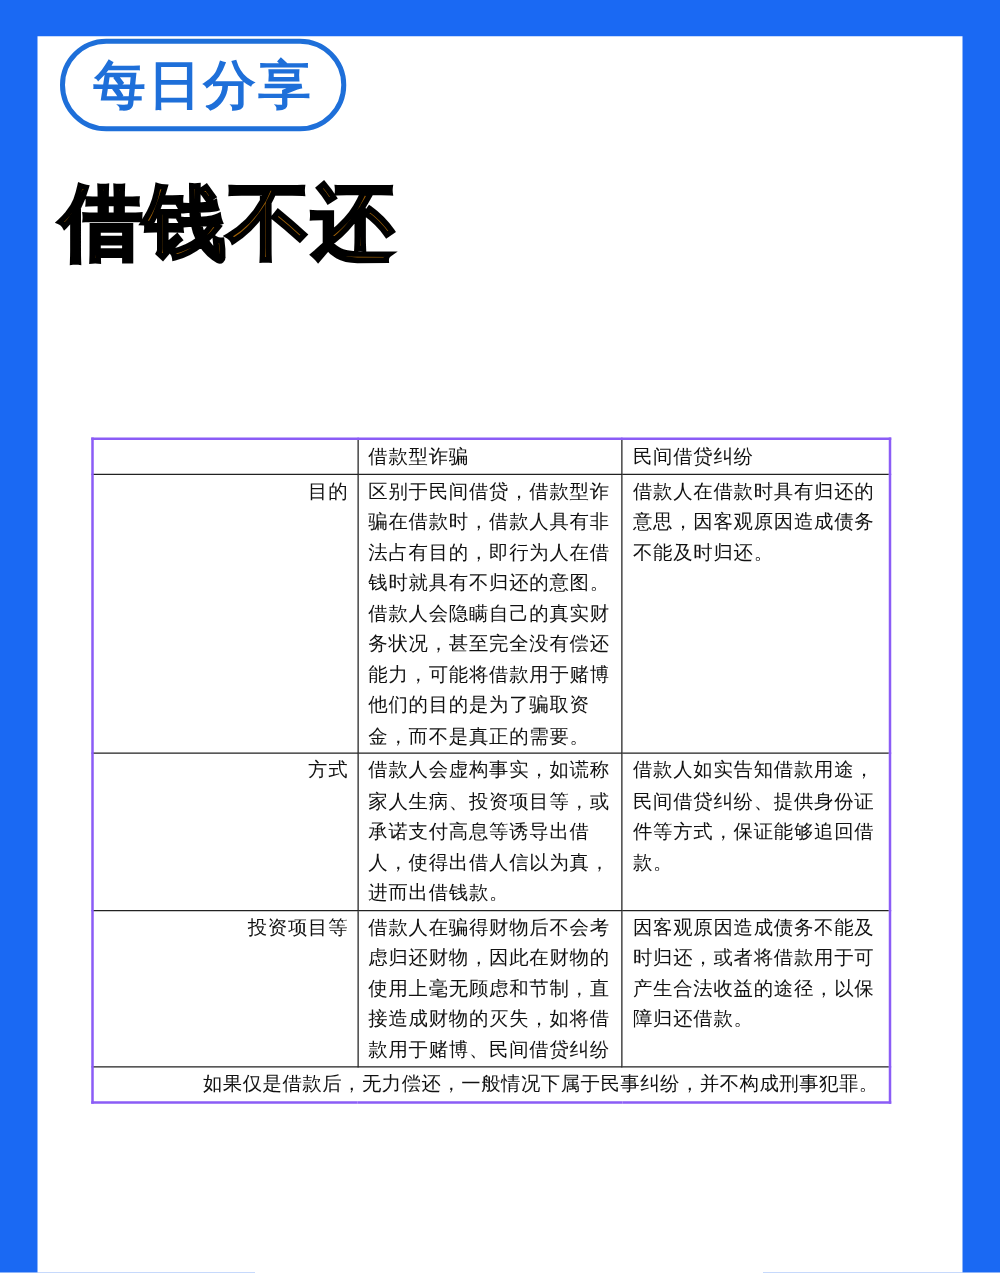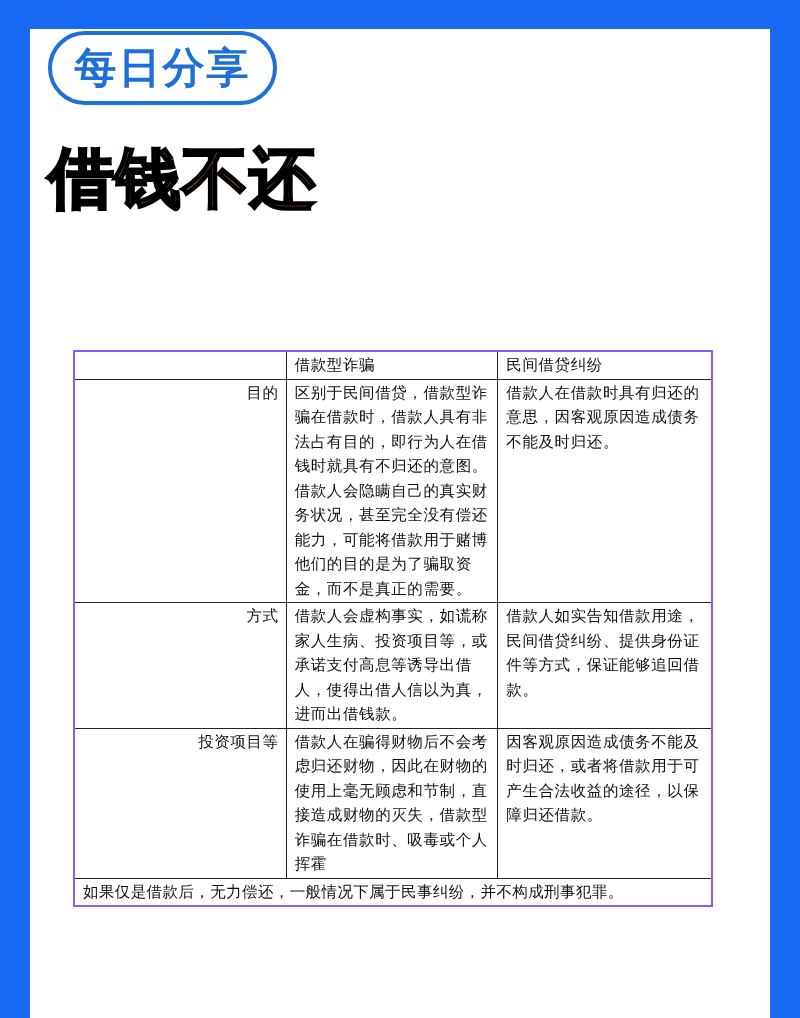--- a/index.html
+++ b/index.html
@@ -51,21 +51,21 @@
     table.cmp td {
       border: 1.5px solid #222;
       vertical-align: top;
       padding: 1px 7px 1px 8px;
       letter-spacing: 0.6px;
     }
     table.cmp td.c0 { width: 196px; text-align: right; }
     table.cmp td.c1 { width: 196px; }
     table.cmp td.c2 { width: 198px; }
     table.cmp tr.hdr td { height: 22px; }
-    table.cmp td.note { padding: 1px 8px; letter-spacing: 0.4px; }
+    table.cmp td.note { padding: 1px 8px; letter-spacing: 0.4px; text-align: right; }
     table.cmp { border: 2px solid #8b5cf6; }
   </style>
 </head>
 <body>
 
 <div class="card">
 
   <div class="pill">
     <span>每日分享</span>
   </div>
@@ -86,21 +86,21 @@
       <td class="c1">区别于民间借贷，借款型诈骗在借款时，借款人具有非法占有目的，即行为人在借钱时就具有不归还的意图。借款人会隐瞒自己的真实财务状况，甚至完全没有偿还能力，可能将借款用于赌博他们的目的是为了骗取资金，而不是真正的需要。</td>
       <td class="c2">借款人在借款时具有归还的意思，因客观原因造成债务不能及时归还。</td>
     </tr>
     <tr>
       <td class="c0">方式</td>
       <td class="c1">借款人会虚构事实，如谎称家人生病、投资项目等，或承诺支付高息等诱导出借人，使得出借人信以为真，进而出借钱款。</td>
       <td class="c2">借款人如实告知借款用途，民间借贷纠纷、提供身份证件等方式，保证能够追回借款。</td>
     </tr>
     <tr>
       <td class="c0">投资项目等</td>
-      <td class="c1">借款人在骗得财物后不会考虑归还财物，因此在财物的使用上毫无顾虑和节制，直接造成财物的灭失，借款型诈骗在借款时、吸毒或个人挥霍</td>
+      <td class="c1">借款人在骗得财物后不会考虑归还财物，因此在财物的使用上毫无顾虑和节制，直接造成财物的灭失，如将借款用于赌博、民间借贷纠纷</td>
       <td class="c2">因客观原因造成债务不能及时归还，或者将借款用于可产生合法收益的途径，以保障归还借款。</td>
     </tr>
     <tr>
       <td class="note" colspan="3">如果仅是借款后，无力偿还，一般情况下属于民事纠纷，并不构成刑事犯罪。</td>
     </tr>
   </tbody>
     </table>
 
 </div>
 

